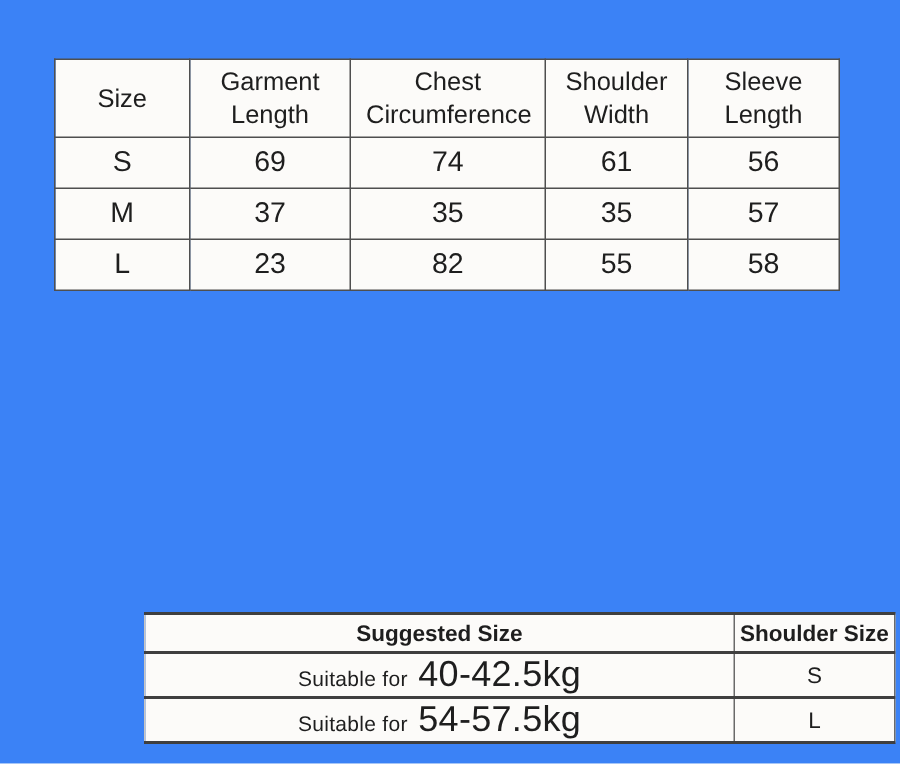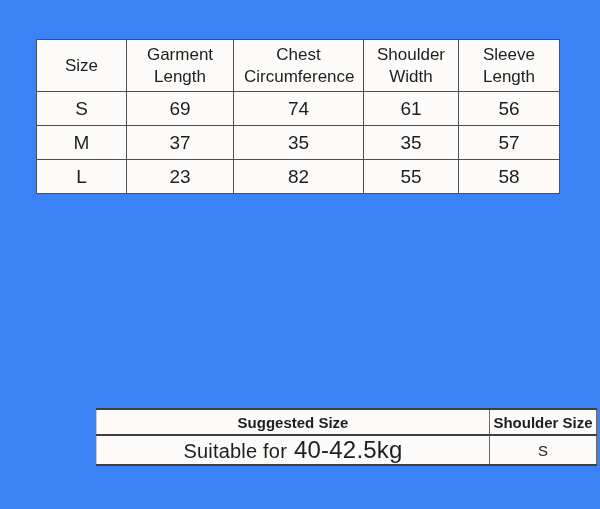--- a/index.html
+++ b/index.html
@@ -73,21 +73,21 @@
   table.suggest-table tbody tr:nth-child(3) { height: 20px; }
   table.suggest-table th {
     font-size: 15px;
     font-weight: 700;
   }
   table.suggest-table td {
     font-size: 15px;
     font-weight: 400;
   }
   .fit-prefix {
-    font-size: 20px;
+    font-size: 14px;
     letter-spacing: 0.2px;
   }
   .fit-range {
     font-size: 24px;
     margin-left: 7px;
     letter-spacing: 0.2px;
   }
 </style>
 </head>
 <body>
@@ -147,16 +147,22 @@
         <th>Shoulder Size</th>
       </tr>
     </thead>
     <tbody>
       <tr>
         <td>
           <span class="fit-prefix">Suitable for</span><span class="fit-range">40-42.5kg</span>
         </td>
         <td>S</td>
       </tr>
+      <tr>
+        <td>
+          <span class="fit-prefix">Suitable for</span><span class="fit-range">54-57.5kg</span>
+        </td>
+        <td>L</td>
+      </tr>
     </tbody>
   </table>
 
 </div>
 
 </body></html>

